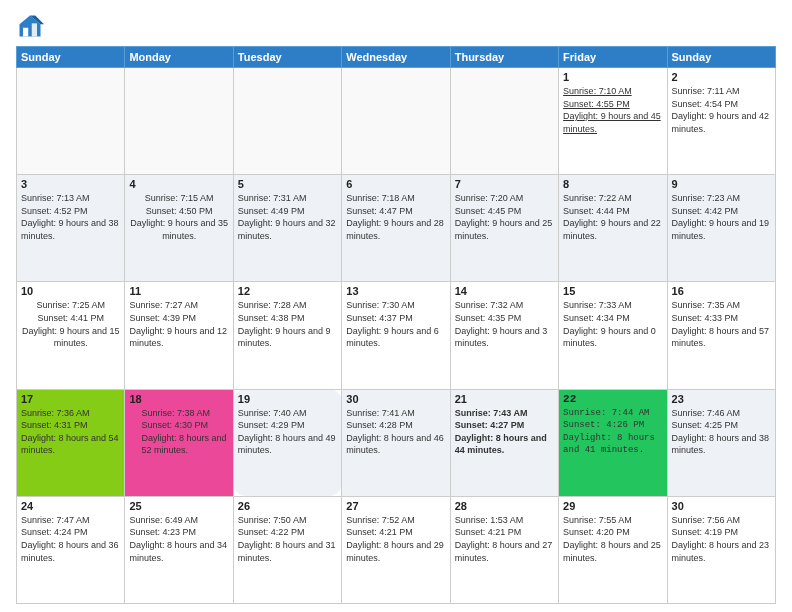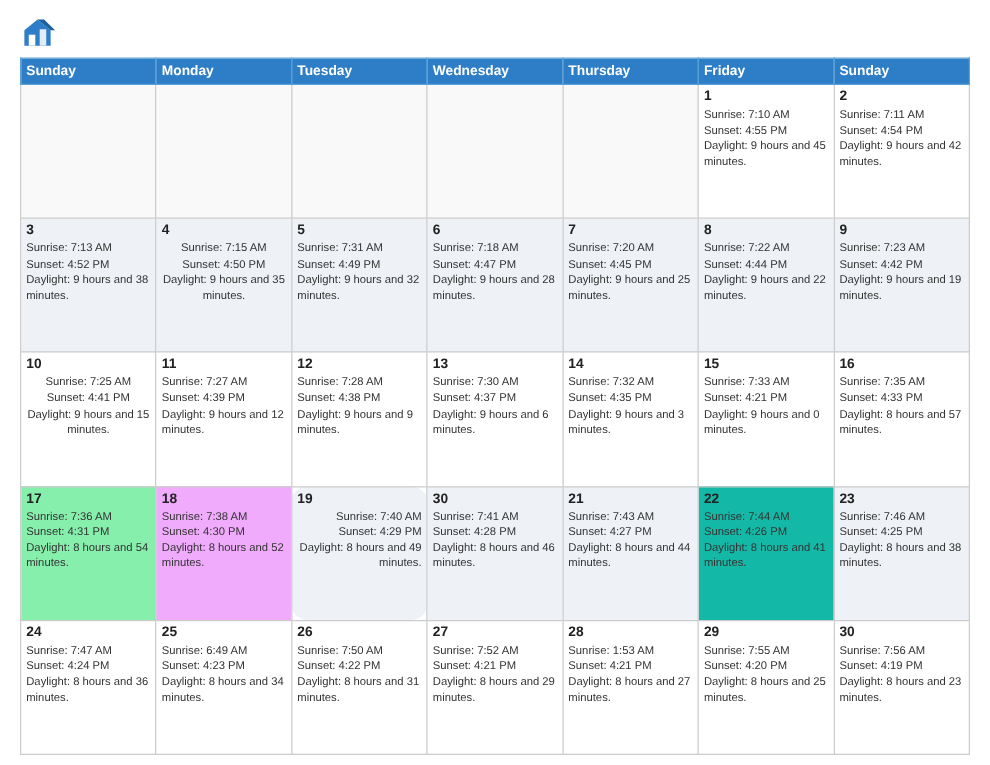--- a/index.html
+++ b/index.html
@@ -133,21 +133,21 @@
     </thead>
     <tbody id="calendar-body">
         <tr>
           <td class="empty"></td>
           <td class="empty"></td>
           <td class="empty"></td>
           <td class="empty"></td>
           <td class="empty"></td>
           <td>
             <span class="day-num">1</span>
-            <div class="day-info" style="white-space: pre-line;">Sunrise: 7:10 AM
+            <div class="day-info" style="white-space: pre-line; text-decoration: underline;">Sunrise: 7:10 AM
 Sunset: 4:55 PM
 Daylight: 9 hours and 45 minutes.</div>
           </td>
           <td>
             <span class="day-num">2</span>
             <div class="day-info" style="white-space: pre-line;">Sunrise: 7:11 AM
 Sunset: 4:54 PM
 Daylight: 9 hours and 42 minutes.</div>
           </td>
         </tr>
@@ -222,62 +222,62 @@
           </td>
           <td>
             <span class="day-num">14</span>
             <div class="day-info" style="white-space: pre-line;">Sunrise: 7:32 AM
 Sunset: 4:35 PM
 Daylight: 9 hours and 3 minutes.</div>
           </td>
           <td>
             <span class="day-num">15</span>
             <div class="day-info" style="white-space: pre-line;">Sunrise: 7:33 AM
-Sunset: 4:21 PM
+Sunset: 4:34 PM
 Daylight: 9 hours and 0 minutes.</div>
           </td>
           <td>
             <span class="day-num">16</span>
             <div class="day-info" style="white-space: pre-line;">Sunrise: 7:35 AM
 Sunset: 4:33 PM
 Daylight: 8 hours and 57 minutes.</div>
           </td>
         </tr>
         <tr>
-          <td style="background: #86efac; margin-left: 21px;">
+          <td style="background: #84cc16; margin-left: 21px;">
             <span class="day-num">17</span>
             <div class="day-info" style="white-space: pre-line;">Sunrise: 7:36 AM
 Sunset: 4:31 PM
 Daylight: 8 hours and 54 minutes.</div>
           </td>
-          <td style="background: #f0abfc;">
+          <td style="background: #ec4899;">
             <span class="day-num">18</span>
-            <div class="day-info" style="white-space: pre-line;">Sunrise: 7:38 AM
+            <div class="day-info" style="white-space: pre-line; margin-left: 12px;">Sunrise: 7:38 AM
 Sunset: 4:30 PM
 Daylight: 8 hours and 52 minutes.</div>
           </td>
           <td style="background: rgb(238, 242, 247); border-radius: 13px;">
             <span class="day-num">19</span>
-            <div class="day-info" style="white-space: pre-line; text-align: right;">Sunrise: 7:40 AM
+            <div class="day-info" style="white-space: pre-line;">Sunrise: 7:40 AM
 Sunset: 4:29 PM
 Daylight: 8 hours and 49 minutes.</div>
           </td>
           <td style="background: rgb(238, 242, 247);">
             <span class="day-num">30</span>
             <div class="day-info" style="white-space: pre-line;">Sunrise: 7:41 AM
 Sunset: 4:28 PM
 Daylight: 8 hours and 46 minutes.</div>
           </td>
           <td style="background: rgb(238, 242, 247);">
             <span class="day-num">21</span>
-            <div class="day-info" style="white-space: pre-line;">Sunrise: 7:43 AM
+            <div class="day-info" style="white-space: pre-line; font-weight: bold;">Sunrise: 7:43 AM
 Sunset: 4:27 PM
 Daylight: 8 hours and 44 minutes.</div>
           </td>
-          <td style="background: #14b8a6;">
+          <td style="background: #22c55e; font-family: Liberation Mono, monospace;">
             <span class="day-num">22</span>
             <div class="day-info" style="white-space: pre-line;">Sunrise: 7:44 AM
 Sunset: 4:26 PM
 Daylight: 8 hours and 41 minutes.</div>
           </td>
           <td style="background: rgb(238, 242, 247);">
             <span class="day-num">23</span>
             <div class="day-info" style="white-space: pre-line;">Sunrise: 7:46 AM
 Sunset: 4:25 PM
 Daylight: 8 hours and 38 minutes.</div>

